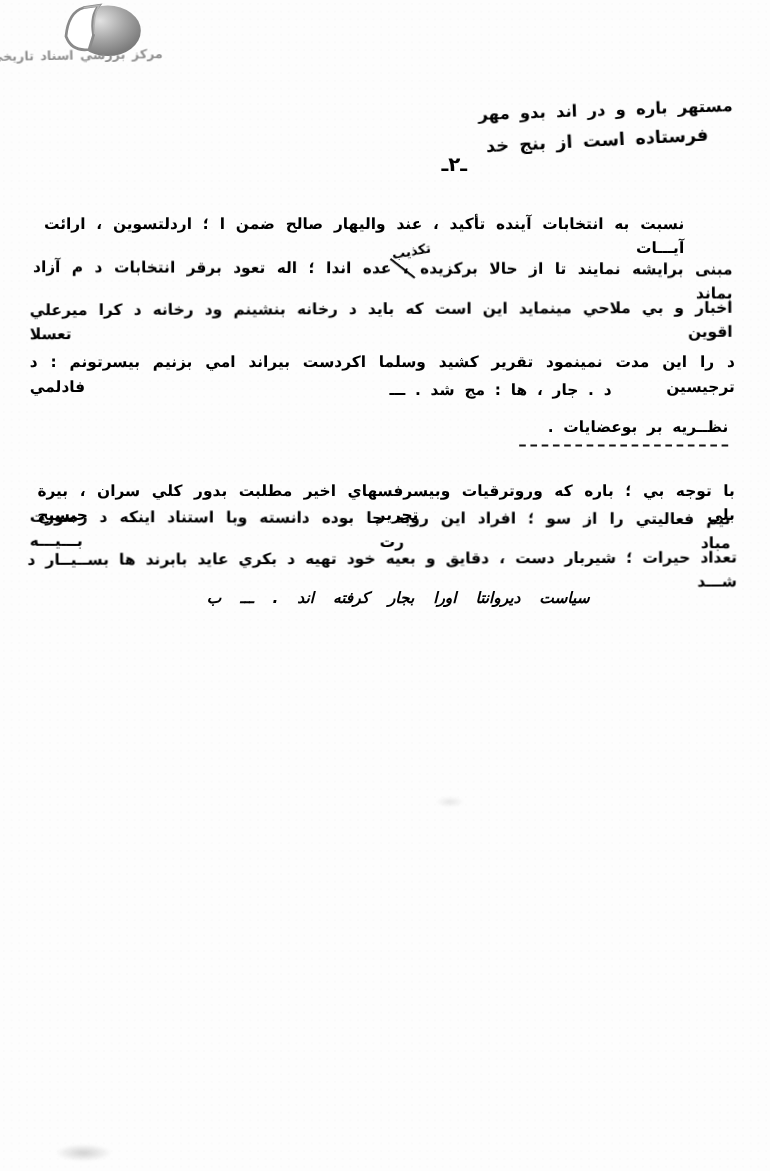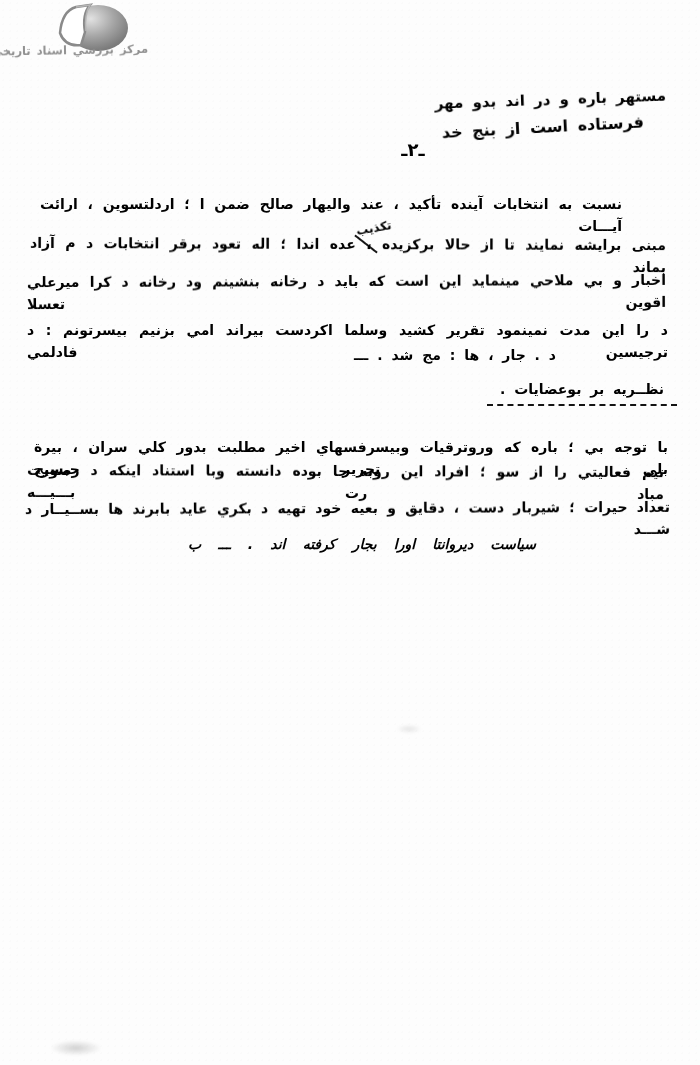--- a/index.html
+++ b/index.html
@@ -96,21 +96,21 @@
   <div class="hand just" style="left:40px;top:193px;width:582px;">نسبت به انتخابات آينده تأكيد ، عند واليهار صالح ضمن ا ؛ اردلتسوين ، ارائت آيـــات</div>
 
   <div class="hand" style="left:356px;top:217px;font-size:12px;transform:rotate(-10deg);">تكذيب</div>
   <div class="caret-mark"></div>
 
   <div class="hand just" style="left:30px;top:233px;width:636px;transform:rotate(0.2deg);">مبنى برايشه نمايند تا از حالا بركزيده ، عده اندا ؛ اله تعود برقر انتخابات د م آزاد بماند</div>
   <div class="hand just" style="left:27px;top:270px;width:639px;transform:rotate(-0.2deg);">اخبار و بي ملاحي مينمايد اين است كه بايد د رخانه بنشينم ود رخانه د كرا ميرعلي اقوين تعسلا</div>
   <div class="hand just" style="left:27px;top:306px;width:641px;margin-top:13px;">د را اين مدت نمينمود تقرير كشيد وسلما اكردست بيراند امي بزنيم بيسرتونم : د ترجيسين فادلمي</div>
   <div class="hand" style="left:384px;top:344px;width:172px;text-align:center;">د . جار ، ها : مج شد . ـــ</div>
 
-  <div class="hand heading" style="left:487px;top:378px;width:190px;text-align:center;">نظــريه بر بوعضايات .</div>
+  <div class="hand heading" style="left:472px;top:378px;width:190px;">نظــريه بر بوعضايات .</div>
 
   <div class="hand just" style="left:34px;top:436px;width:634px;">با توجه بي ؛ باره كه وروترقيات وبيسرفسهاي اخير مطلبت بدور كلي سران ، بيرة بلي تحرير حبسيج</div>
   <div class="hand just" style="left:27px;top:460px;width:637px;transform:rotate(0.2deg);">تيم فعاليتي را از سو ؛ افراد اين روبه جا بوده دانسته وبا استناد اينكه د رصورت مباد رت بـــيـــه</div>
   <div class="hand just" style="left:25px;top:497px;width:645px;transform:rotate(-0.2deg);">تعداد حيرات ؛ شيربار دست ، دقايق و بعيه خود تهيه د بكري عايد بابرند ها بســيــار د شـــد</div>
   <div class="hand just" style="left:188px;top:533px;width:348px;font-style:italic;">سياست ديروانتا اورا بجار كرفته اند . ـــ ب</div>
 
   <div class="speck"></div>
   <div class="smudge"></div>
 
 </div>

